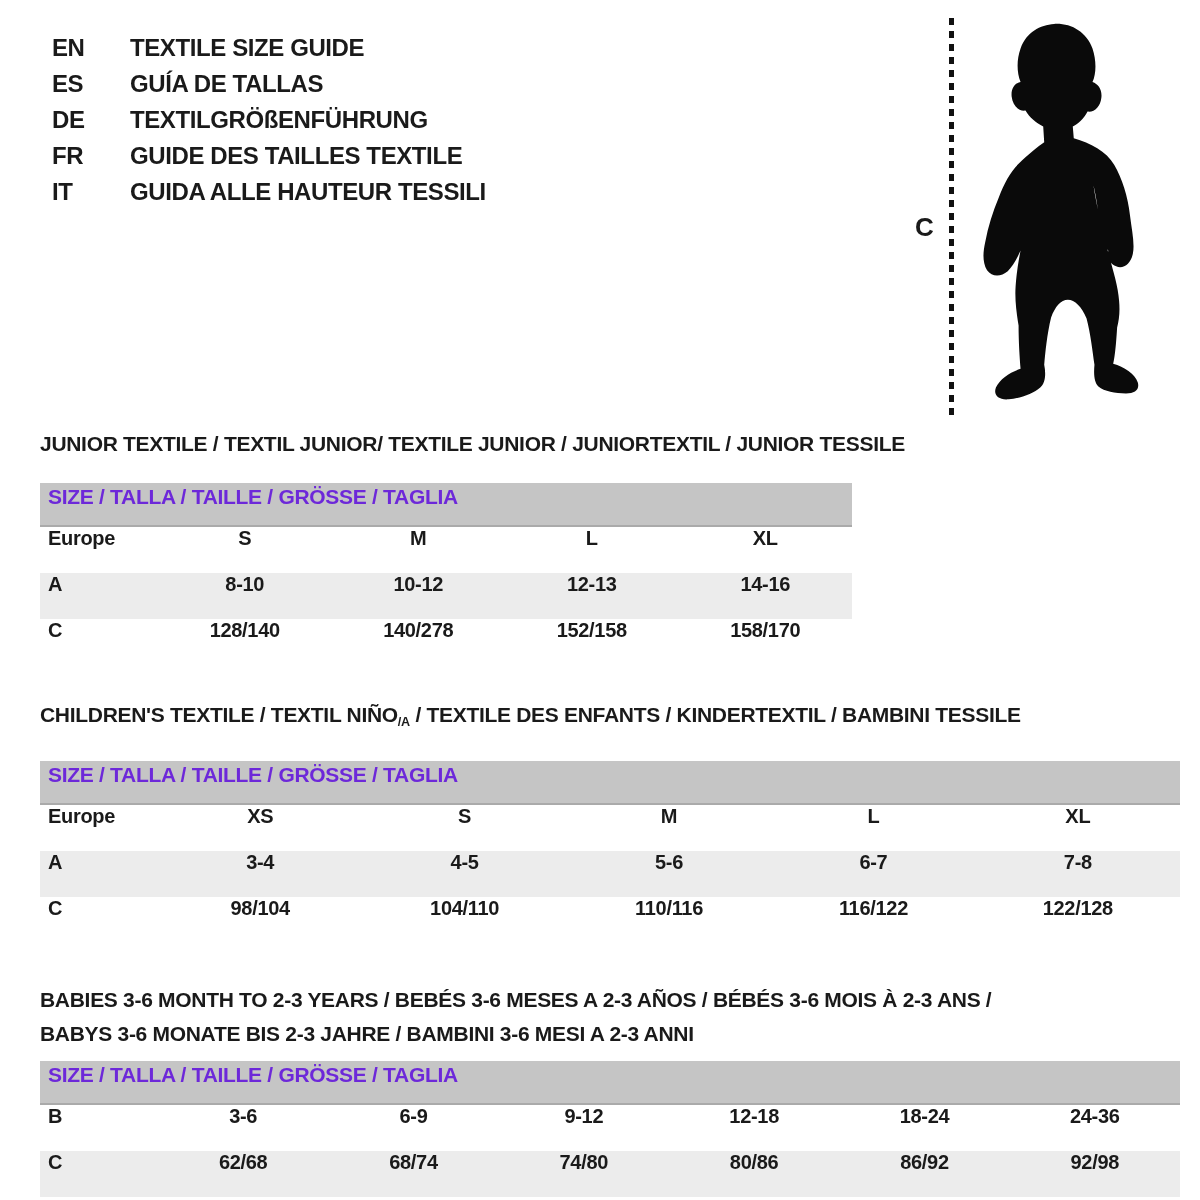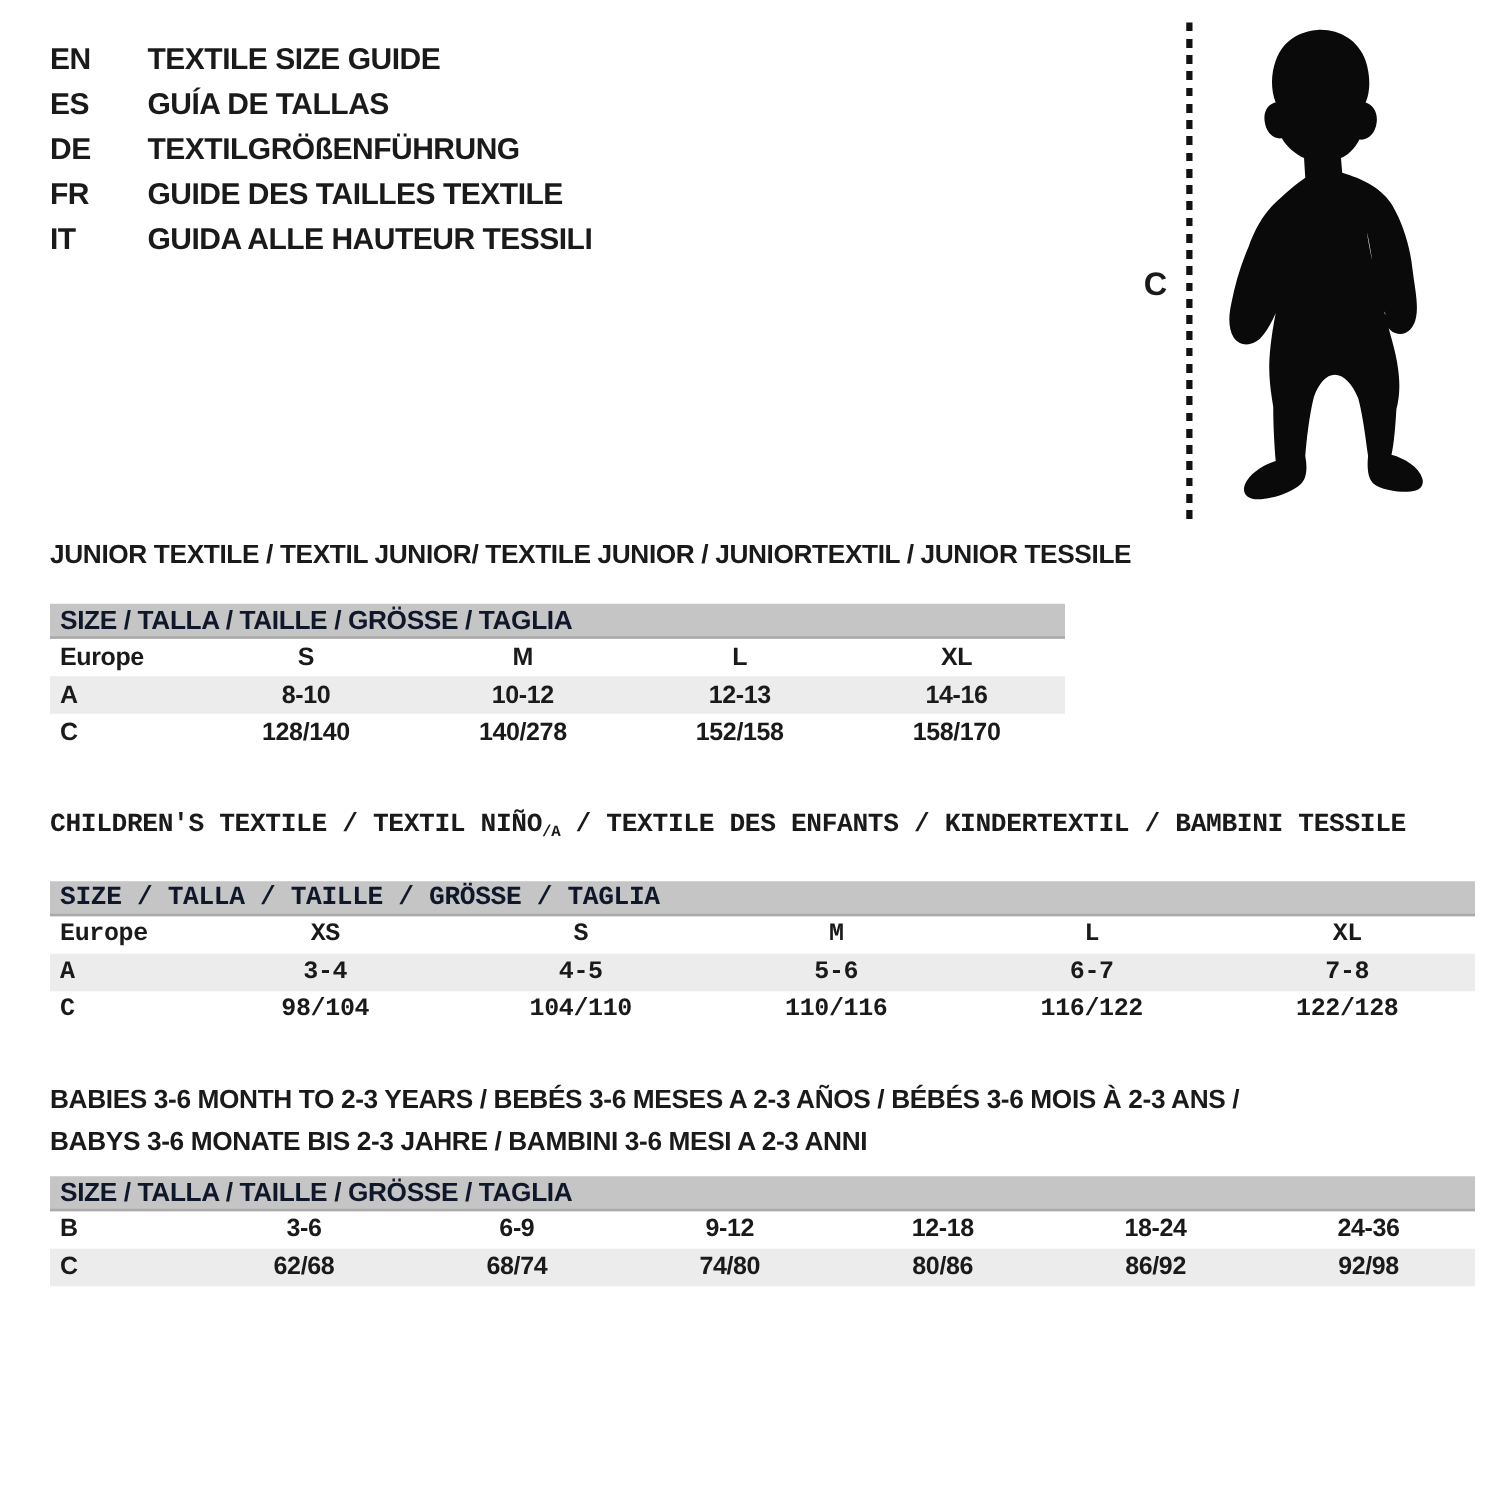--- a/index.html
+++ b/index.html
@@ -6,42 +6,42 @@
   .page{
     position:relative;width:1200px;height:1200px;background:#fff;overflow:hidden;
     font-family:"Liberation Sans","DejaVu Sans",sans-serif;
     color:var(--ink,#1a1a1a);
     -webkit-font-smoothing:antialiased;
   }
   
   .langs{position:absolute;left:40px;top:30px;}
   .lang-row{display:flex;align-items:center;height:36px;
     font-weight:700;font-size:24px;letter-spacing:-0.4px;}
-  .lang-code{width:78px;flex:0 0 78px;}
+  .lang-code{width:78px;flex:0 0 78px;margin-left:12px;}
   
   .figure{position:absolute;left:905px;top:12px;width:270px;height:412px;}
   .measure-label{position:absolute;left:10px;top:200px;font-weight:700;font-size:26px;}
   .dashed-line{position:absolute;left:44px;top:6px;height:402px;width:5px;
     background:repeating-linear-gradient(to bottom,#111 0 7px,transparent 7px 13px);}
   .silhouette{position:absolute;left:60px;top:6px;}
   
   main{position:absolute;left:40px;top:432px;width:1140px;}
   .sec-title{font-weight:700;font-size:21px;line-height:24px;letter-spacing:-0.3px;white-space:nowrap;}
   .sec-title .sub{font-size:0.6em;vertical-align:-0.28em;}
   .tbl{margin-top:27px;}
   .tbl.narrow{width:812px;}
   .tbl.wide{width:1140px;}
-  .size-bar{background:var(--bar-gray,#c5c5c5);height:28px;line-height:28px;
-    padding-left:8px;font-weight:700;font-size:21px;letter-spacing:-0.3px;color:#0f172a;
+  .size-bar{background:var(--bar-gray,#c5c5c5);height:44px;line-height:28px;
+    padding-left:8px;font-weight:700;font-size:21px;letter-spacing:-0.3px;color:#6d28d9;
     border-bottom:2px solid #aaa;box-sizing:border-box;}
-  .trow{display:flex;align-items:center;height:30px;font-weight:700;font-size:20px;letter-spacing:-0.3px;}
+  .trow{display:flex;height:46px;font-weight:700;font-size:20px;letter-spacing:-0.3px;}
   .trow.shaded{background:var(--row-gray,#ececec);}
   .cell{flex:1;text-align:center;}
   .cell.label{flex:0 0 110px;text-align:left;padding-left:8px;}
-  .sec-children{margin-top:48px;font-family:Liberation Mono, monospace;}
+  .sec-children{margin-top:38px;}
   .sec-babies{margin-top:40px;}
   .sec-babies .sec-title{line-height:34px;}
   .sec-babies .tbl{margin-top:10px;}
   
   .legend{margin-top:54px;}
   .legend-line{font-weight:700;font-size:21px;line-height:36px;letter-spacing:-0.3px;white-space:nowrap;}
 </style>
 </head>
 <body>
 

